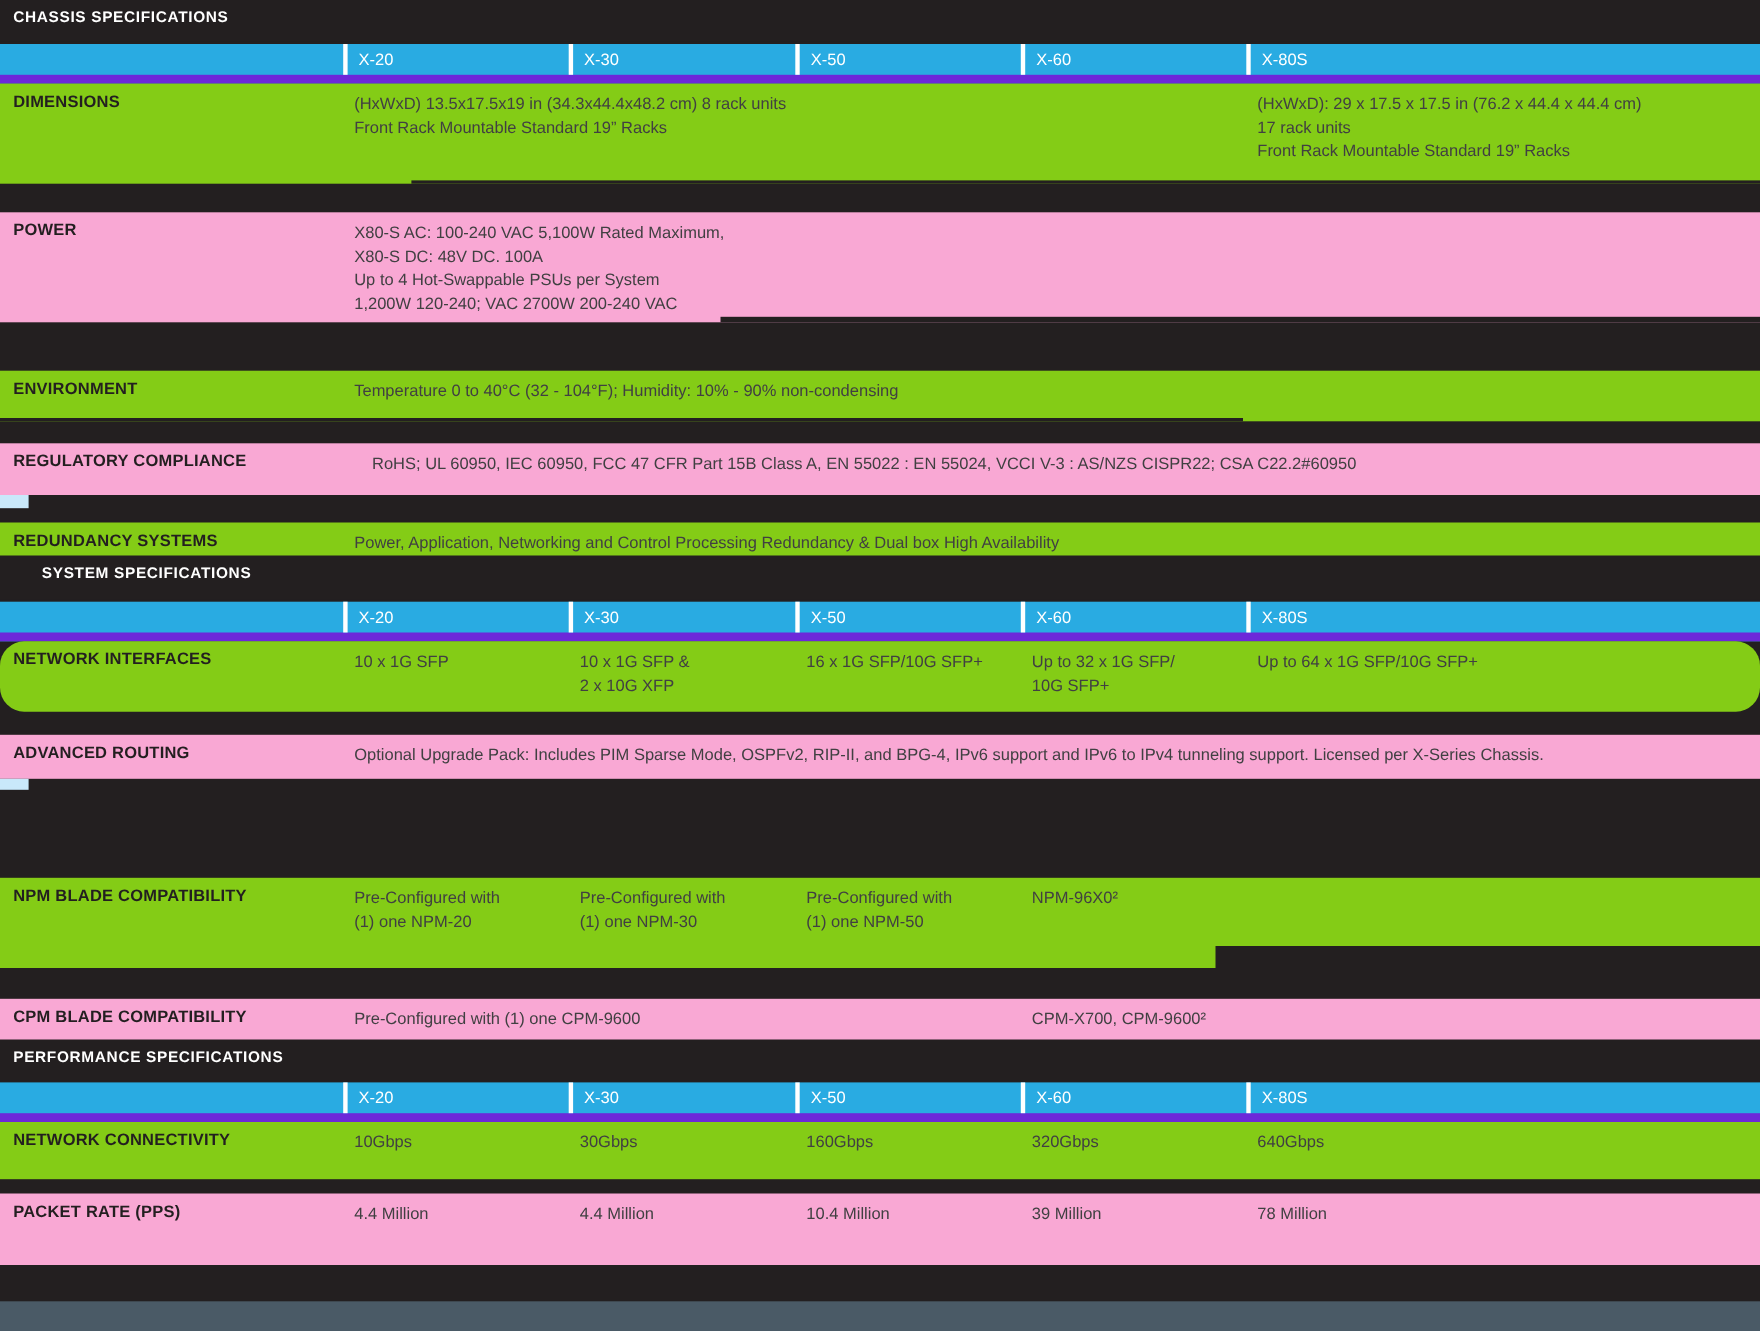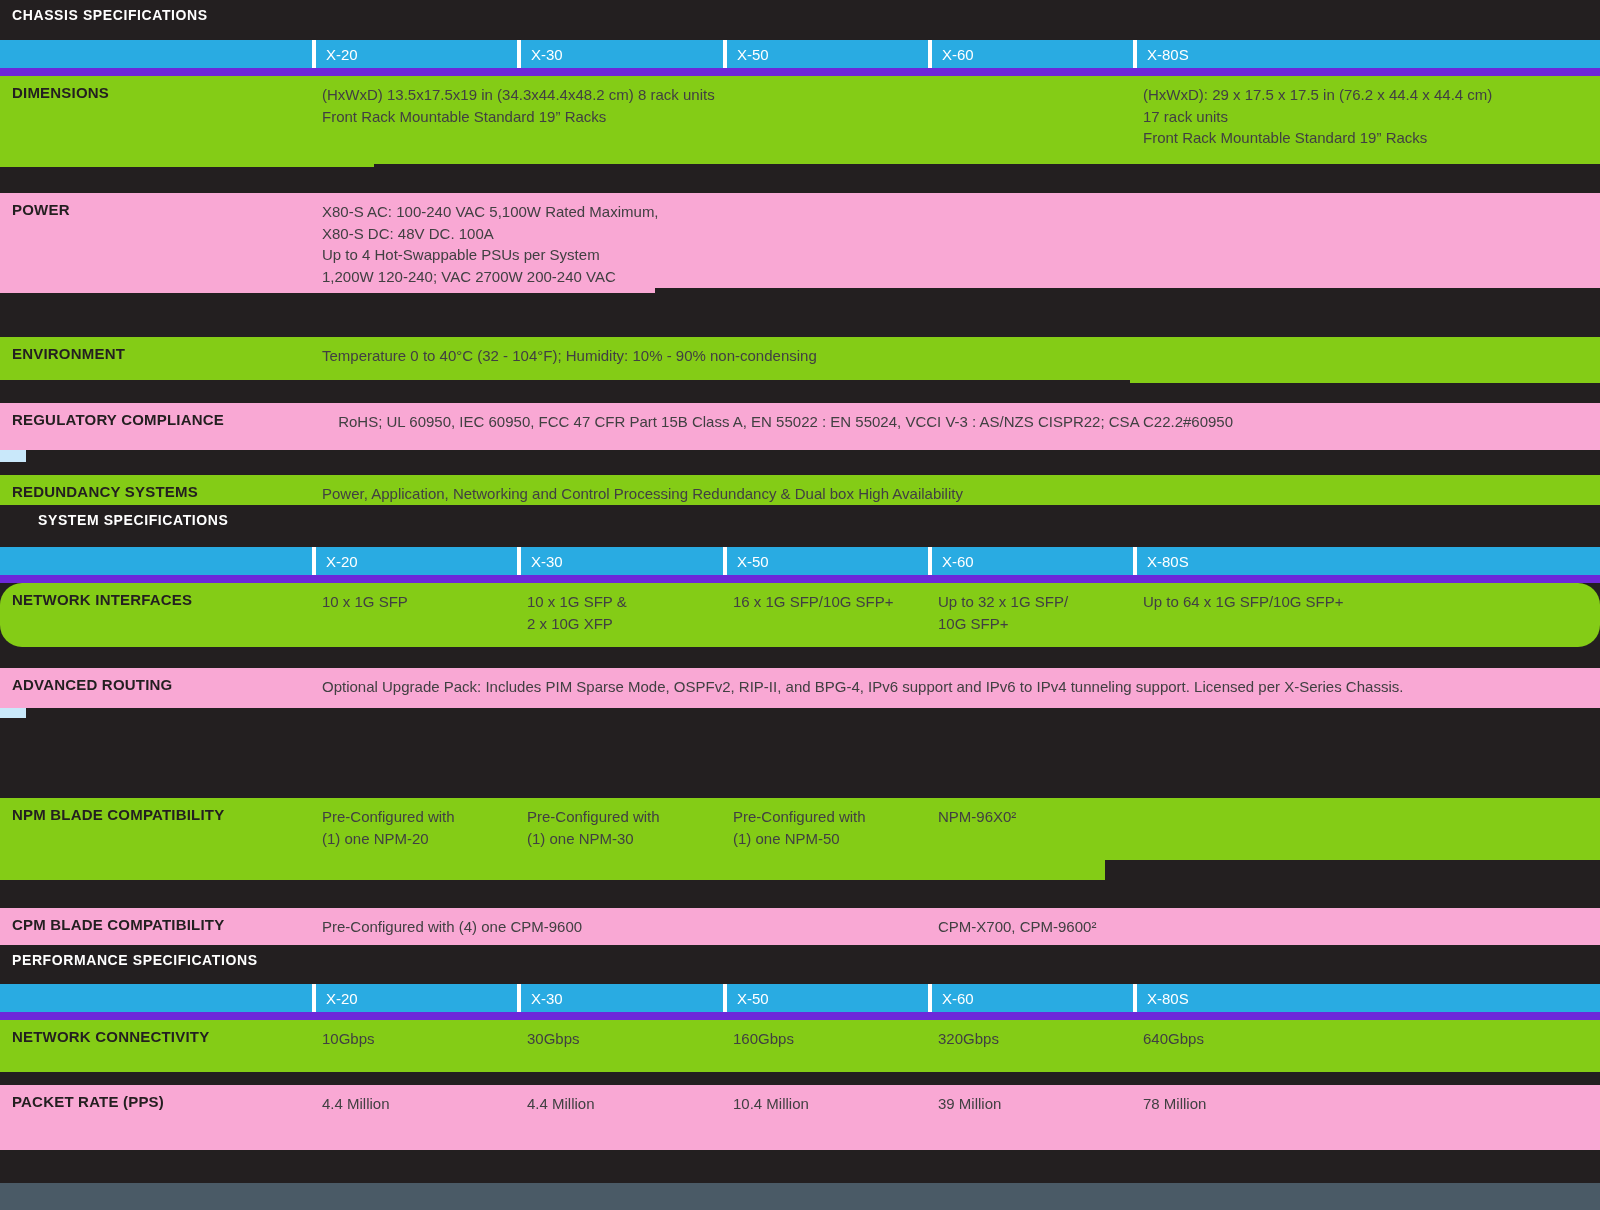--- a/index.html
+++ b/index.html
@@ -157,21 +157,21 @@
 (1) one NPM-30</div>
     <div class="cell w-c3">Pre-Configured with
 (1) one NPM-50</div>
     <div class="cell w-c4">NPM-96X0²</div>
     <div class="cell w-c5"></div>
     <div class="cut" style="right:0;width:495px;height:20px;"></div>
   </div>
 
   <div class="row blue" style="height:37px;">
     <div class="label">CPM BLADE COMPATIBILITY</div>
-    <div class="cell w-s3">Pre-Configured with (4) one CPM-9600</div>
+    <div class="cell w-s3">Pre-Configured with (1) one CPM-9600</div>
     <div class="cell w-s2e">CPM-X700, CPM-9600²</div>
   </div>
 
   <div class="band" style="height:30px;">PERFORMANCE SPECIFICATIONS</div>
 
   <div class="cols">
     <div class="hc label-hc"></div>
     <div class="hc w-c1">X-20</div>
     <div class="hc w-c2">X-30</div>
     <div class="hc w-c3">X-50</div>

